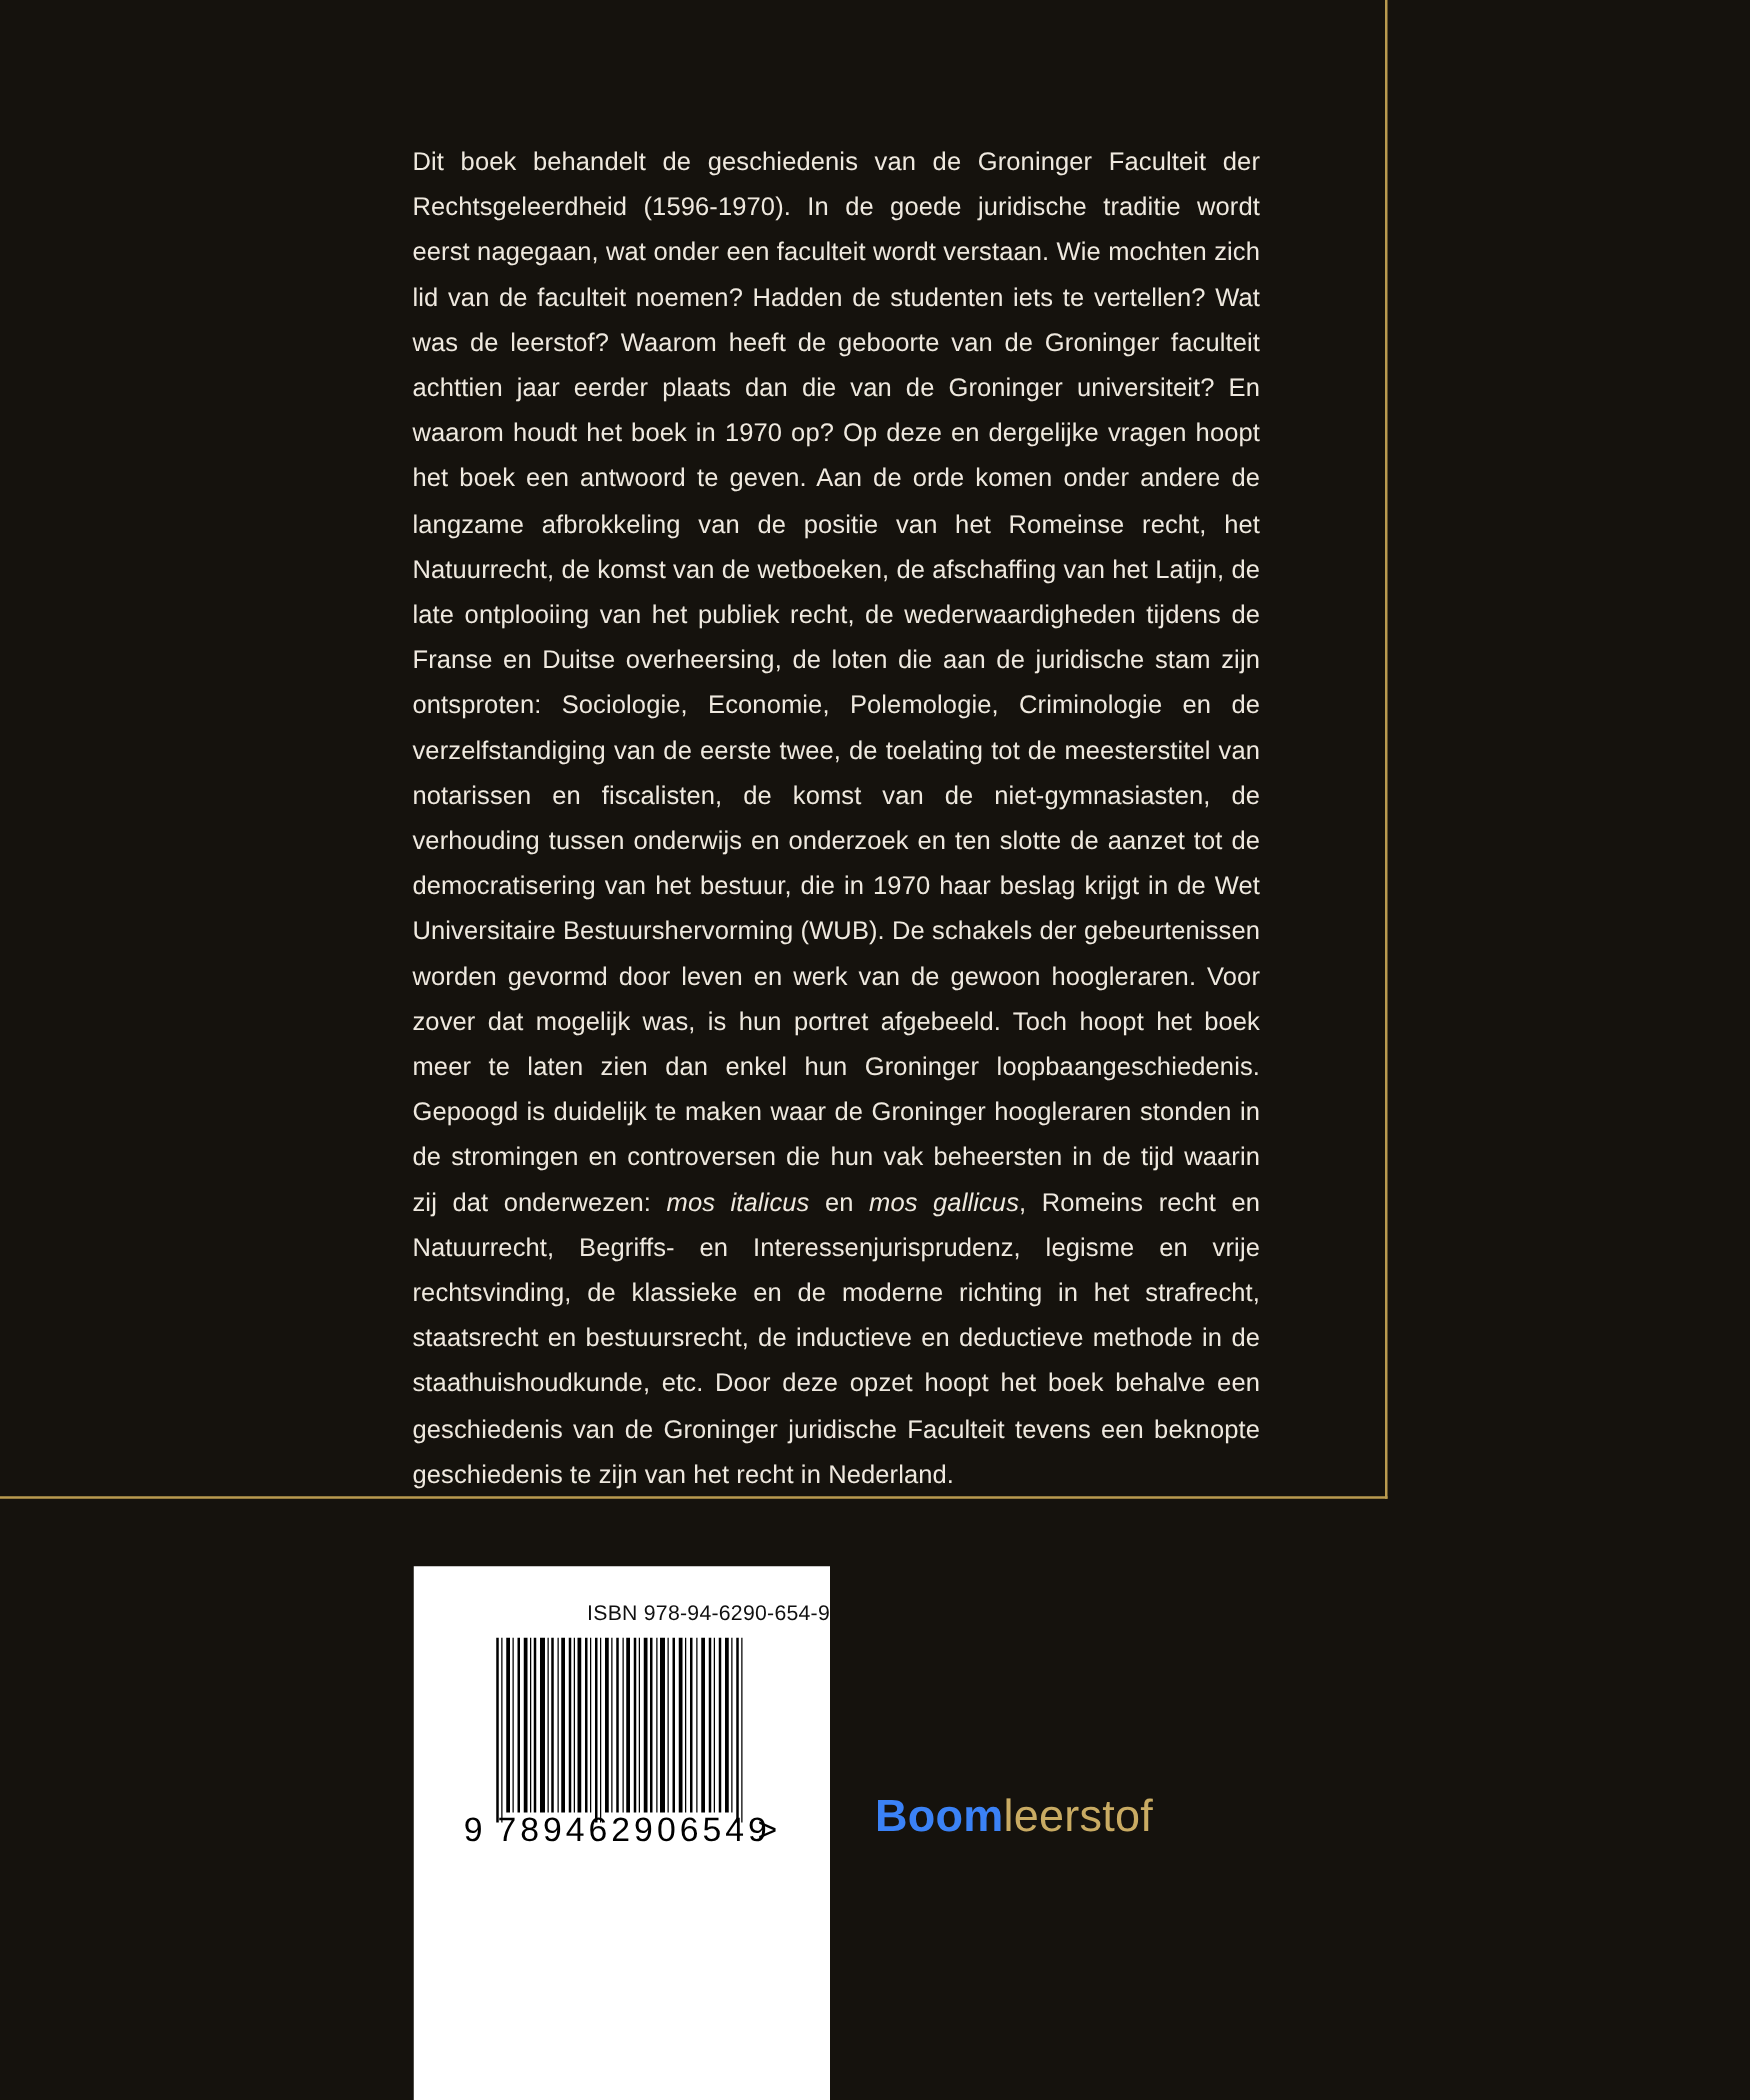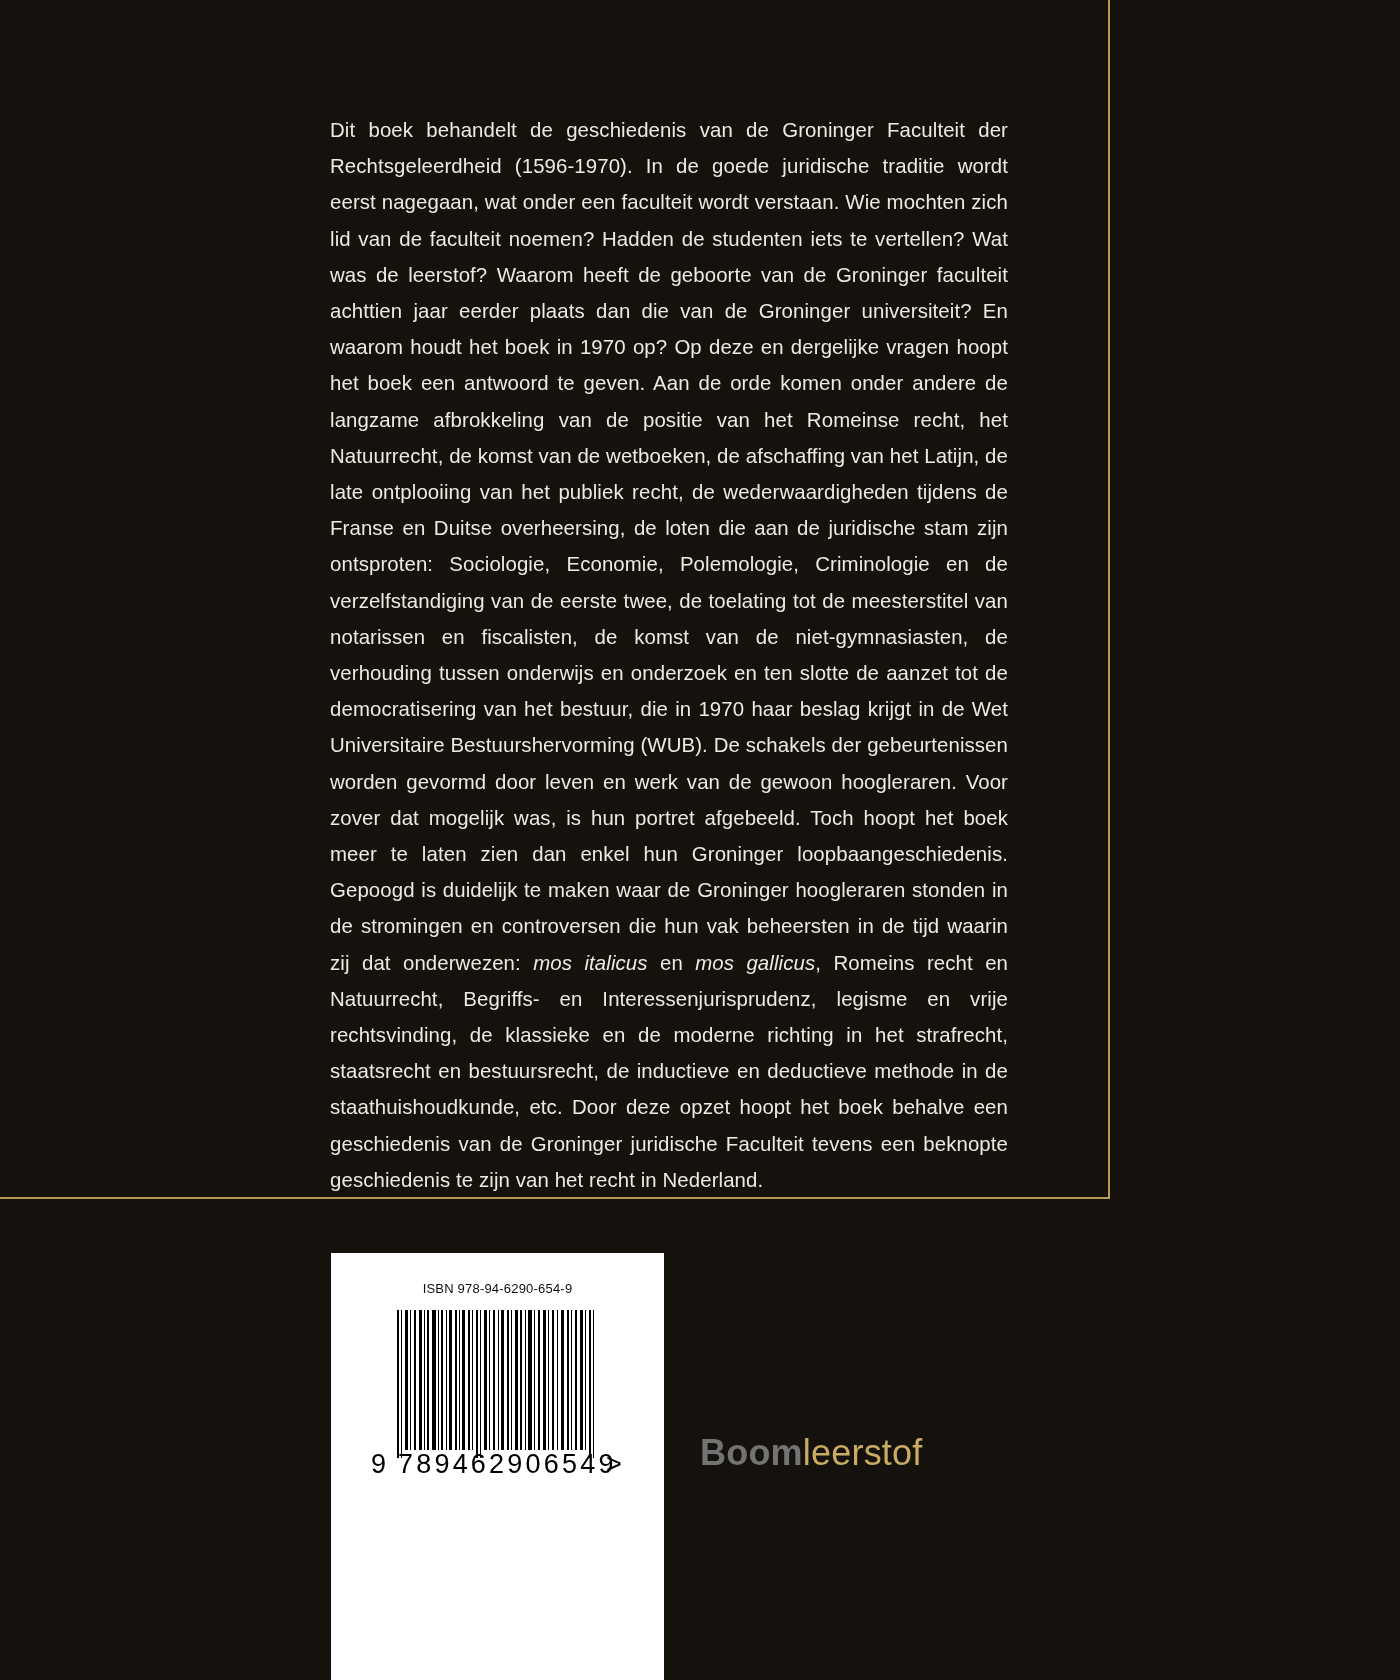--- a/index.html
+++ b/index.html
@@ -67,23 +67,23 @@
     top: 1253px;
     width: 333px;
     height: 427px;
     background: #ffffff;
   }
   .isbn-text {
     position: absolute;
     left: 0;
     top: 28px;
     width: 333px;
-    text-align: center;
+    text-align: right;
     color: #101010;
-    font-size: 13px;
+    font-size: 17px;
     letter-spacing: 0.2px;
     font-family: "Liberation Sans", sans-serif;
   }
   .bars-wrap {
     position: absolute;
     left: 0;
     top: 57px;
     width: 333px;
     height: 150px;
   }
@@ -119,21 +119,21 @@
   .publisher {
     position: absolute;
     left: 700px;
     top: 1432px;
     font-size: 36px;
     color: #c6a860;
     letter-spacing: 0.2px;
   }
   .publisher .b1 {
     font-weight: 700;
-    color: #737373;
+    color: #3b82f6;
   }
   .publisher .b2 {
     font-weight: 400;
     color: #c9ab63;
   }
 </style>
 </head>
 <body>
 
 <div class="cover">

